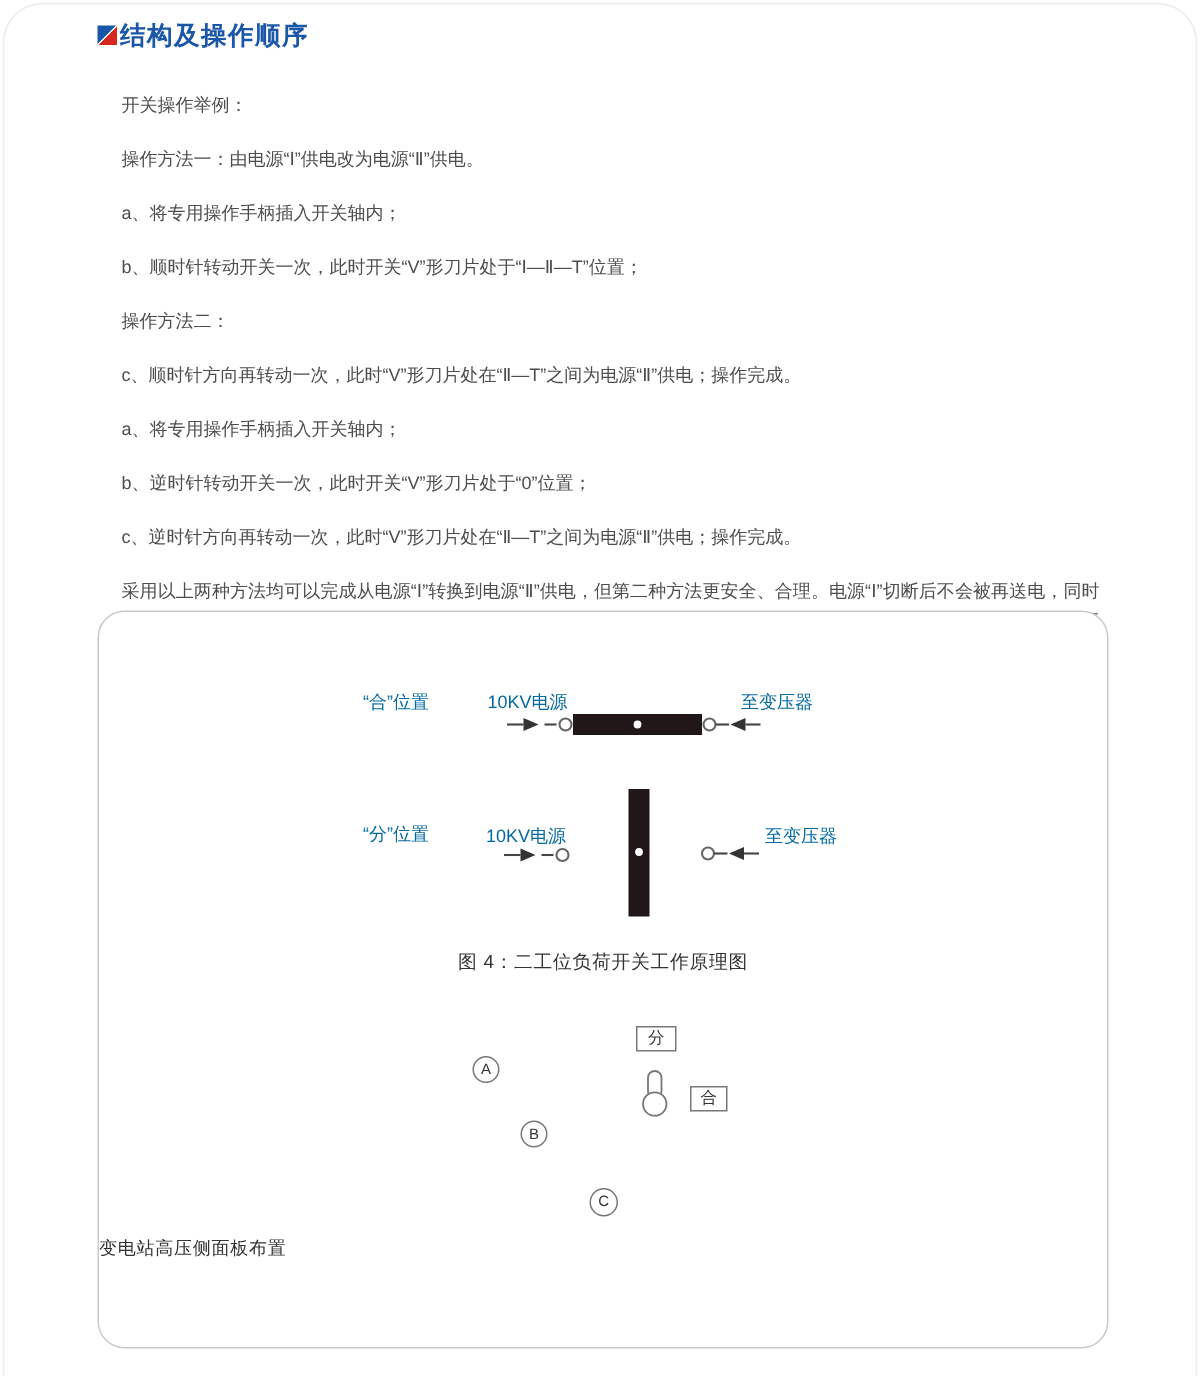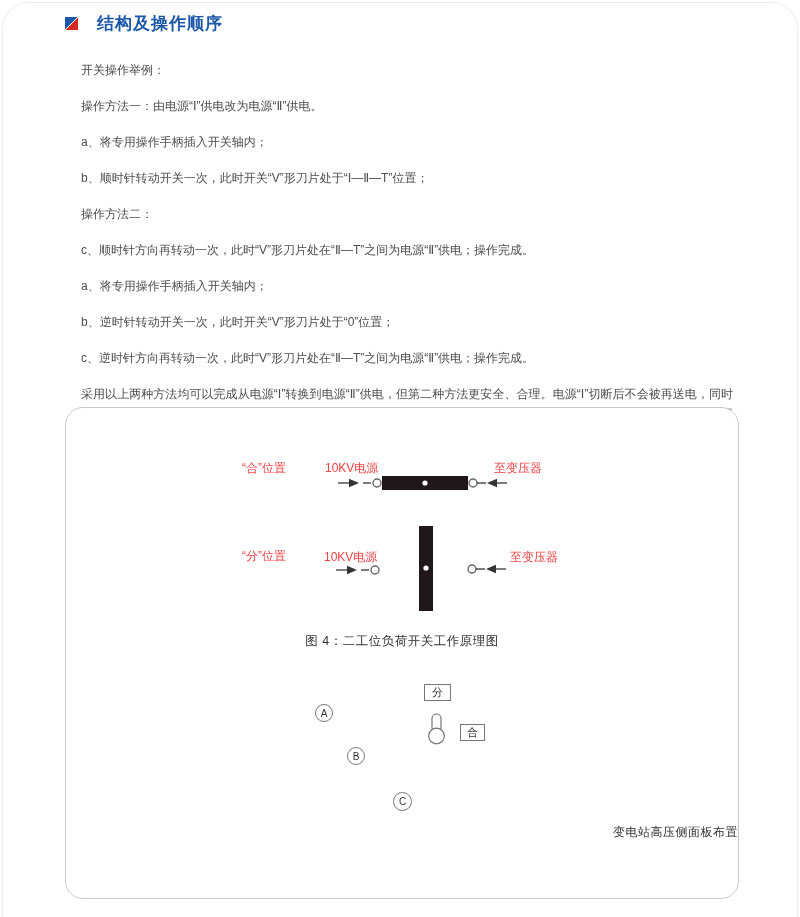--- a/index.html
+++ b/index.html
@@ -5,60 +5,60 @@
   html,body{margin:0;padding:0;}
   body{
     width:800px;height:917px;position:relative;background:#fff;overflow:hidden;
     font-family:"Liberation Sans","DejaVu Sans",sans-serif;
   }
   .page-card{
     position:absolute;left:2px;top:2px;right:2px;height:1400px;
     border:1px solid #ececec;border-radius:26px;pointer-events:none;
   }
   
-  .hdr{position:absolute;left:65px;top:12px;display:flex;align-items:center;gap:19px;}
+  .hdr{position:absolute;left:65px;top:12px;display:flex;align-items:center;gap:2px;}
   .hdr-icon{
     width:13px;height:13px;display:inline-block;
     background:linear-gradient(135deg,var(--accent,#1b57a8) 0 47%,#fff 47% 53%,var(--icon-red,#d6281e) 53% 100%);
   }
   .hdr-title{font-size:17px;font-weight:bold;color:var(--accent,#1b57a8);letter-spacing:1px;}
   
   .content{position:absolute;left:65px;top:44px;width:684px;}
   .content p{
     margin:16px;font-size:12px;line-height:20px;color:var(--text-gray,#4d4d4d);
     text-align:justify;text-justify:inter-ideograph;
   }
   .content p.sec-head{margin-top:2px;text-align:left;font-style:italic;}
   
   .figbox{
     position:absolute;left:65px;top:407px;width:672px;height:490px;
     border:1px solid var(--border-gray,#c9c9c9);border-radius:18px;background:#fff;
   }
   .figbox .fig-svg{position:absolute;left:0;top:0;}
-  .flabel{position:absolute;font-size:12px;color:#ef4444;white-space:nowrap;}
+  .flabel{position:absolute;font-size:12px;color:#0369a1;white-space:nowrap;}
   .fig-caption{
     position:absolute;left:0;top:225px;width:100%;text-align:center;
     font-size:12.5px;color:#333;letter-spacing:0.5px;
   }
   .tag{
     position:absolute;border:1px solid #777;background:#fff;color:#333;
     font-size:11px;line-height:14px;text-align:center;
   }
   .tag-open{left:358px;top:276px;width:25px;height:15px;}
   .tag-close{left:394px;top:316px;width:23px;height:15px;}
   .pt-circ{
     position:absolute;border:1px solid #777;border-radius:50%;background:#fff;
     width:16px;height:16px;font-size:10px;color:#333;
     display:flex;align-items:center;justify-content:center;
   }
   .pt-a{left:249px;top:296px;}
   .pt-b{left:281px;top:339px;}
   .pt-c{left:327px;top:384px;width:17px;height:17px;}
   .panel-caption{
-    position:absolute;left:0;top:416px;width:100%;text-align:right;
+    position:absolute;left:0;top:416px;width:100%;text-align:left;
     font-size:12px;color:#333;letter-spacing:0.5px;
   }
 </style>
 </head>
 <body>
 
 <div class="page-card"></div>
 
 <div class="hdr">
   <span class="hdr-icon"></span>

